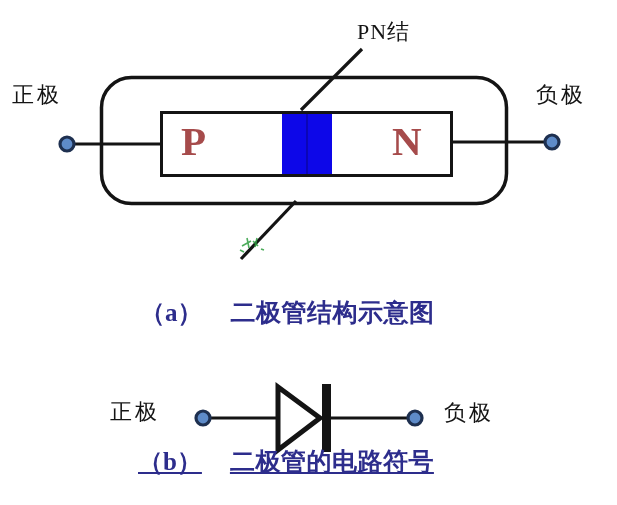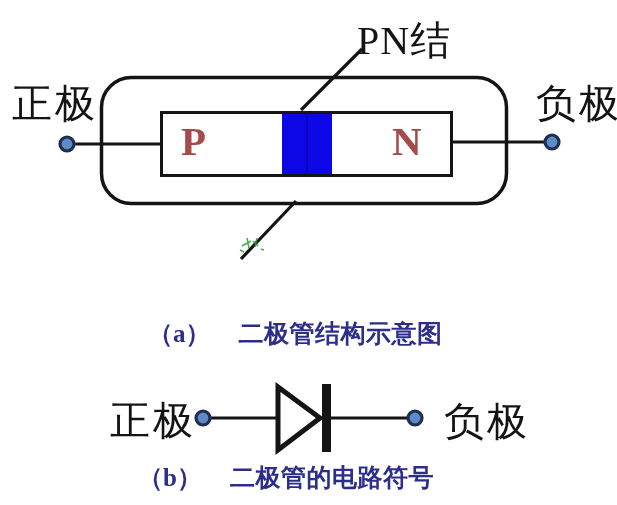--- a/index.html
+++ b/index.html
@@ -11,21 +11,21 @@
     font-family: "Liberation Serif", serif;
     overflow: hidden;
   }
   .artwork {
     position: absolute;
     left: 0; top: 0;
     width: 617px; height: 505px;
   }
   .cn-label {
     position: absolute;
-    font-size: 40px;
+    font-size: 22px;
     line-height: 1.0;
     color: #141414;
     letter-spacing: 3px;
     white-space: nowrap;
   }
   .region-letter {
     position: absolute;
     font-size: 41px;
     font-weight: bold;
     line-height: 1.0;
@@ -85,25 +85,25 @@
 
   <div class="cn-label" style="left:357px; top:21px; letter-spacing:1px;">PN结</div>
 
   <div class="cn-label" style="left:536px; top:84px;">负极</div>
 
   <div class="region-letter" style="left:181px; top:121px;">P</div>
 
   <div class="region-letter" style="left:392px; top:121px;">N</div>
 
 
-  <div class="caption" style="left:140px; top:321px;margin-left:8px;">
+  <div class="caption" style="left:140px; top:300px;">
     <span class="cap-index">（a）</span><span class="cap-text">二极管结构示意图</span>
   </div>
 
   <div class="cn-label" style="left:110px; top:401px;">正极</div>
 
   <div class="cn-label" style="left:444px; top:402px;">负极</div>
 
-  <div class="caption" style="left:138px; top:465px;">
+  <div class="caption" style="left:138px; top:449px;text-decoration:underline;">
     <span class="cap-index">（b）</span><span class="cap-text">二极管的电路符号</span>
   </div>
 
 </div>
 
 </body></html>

